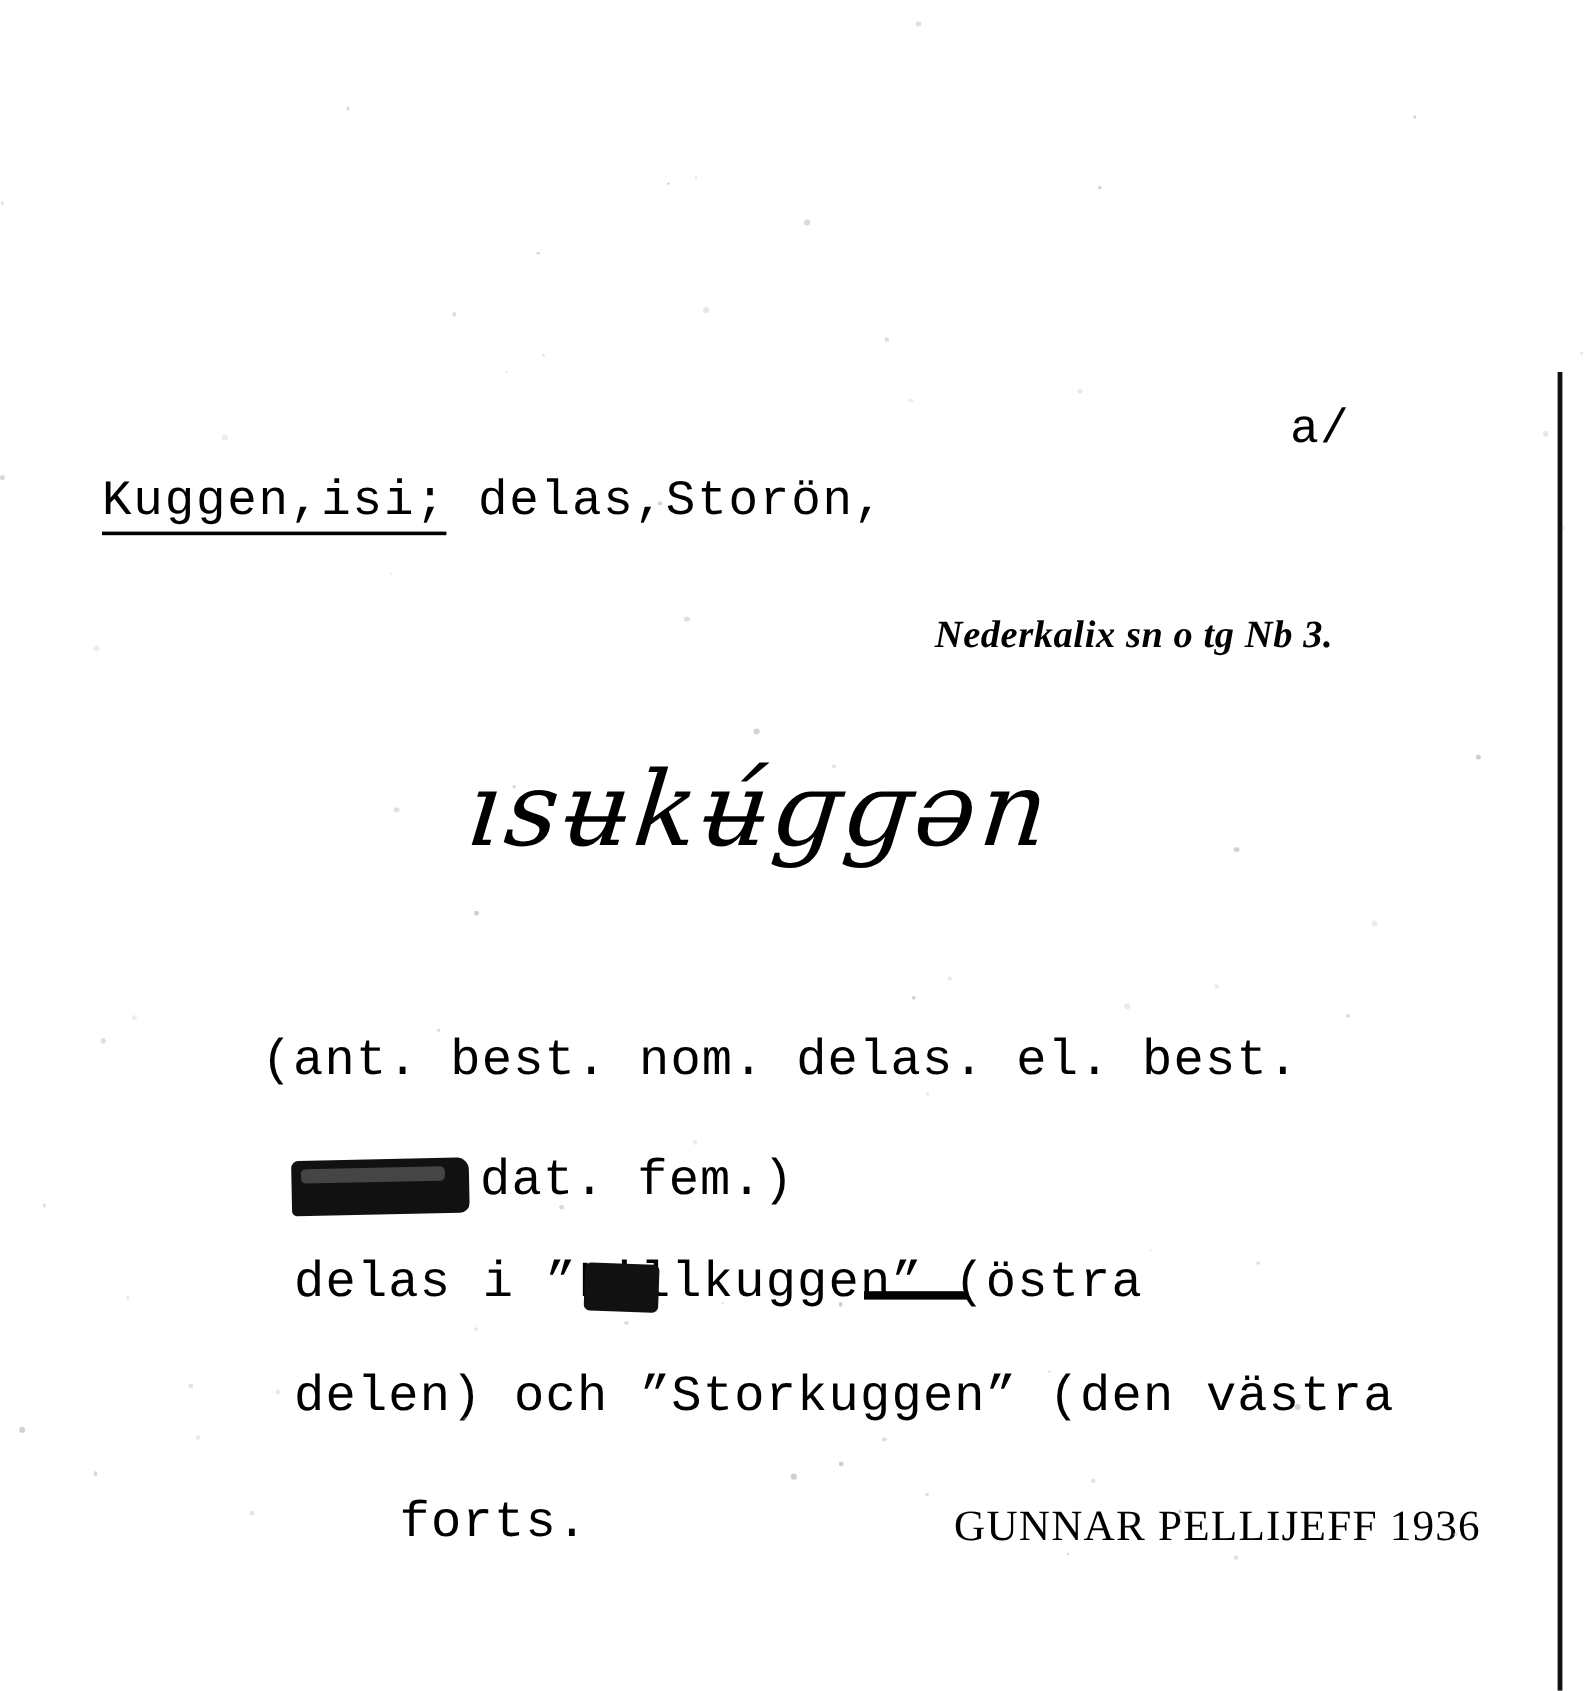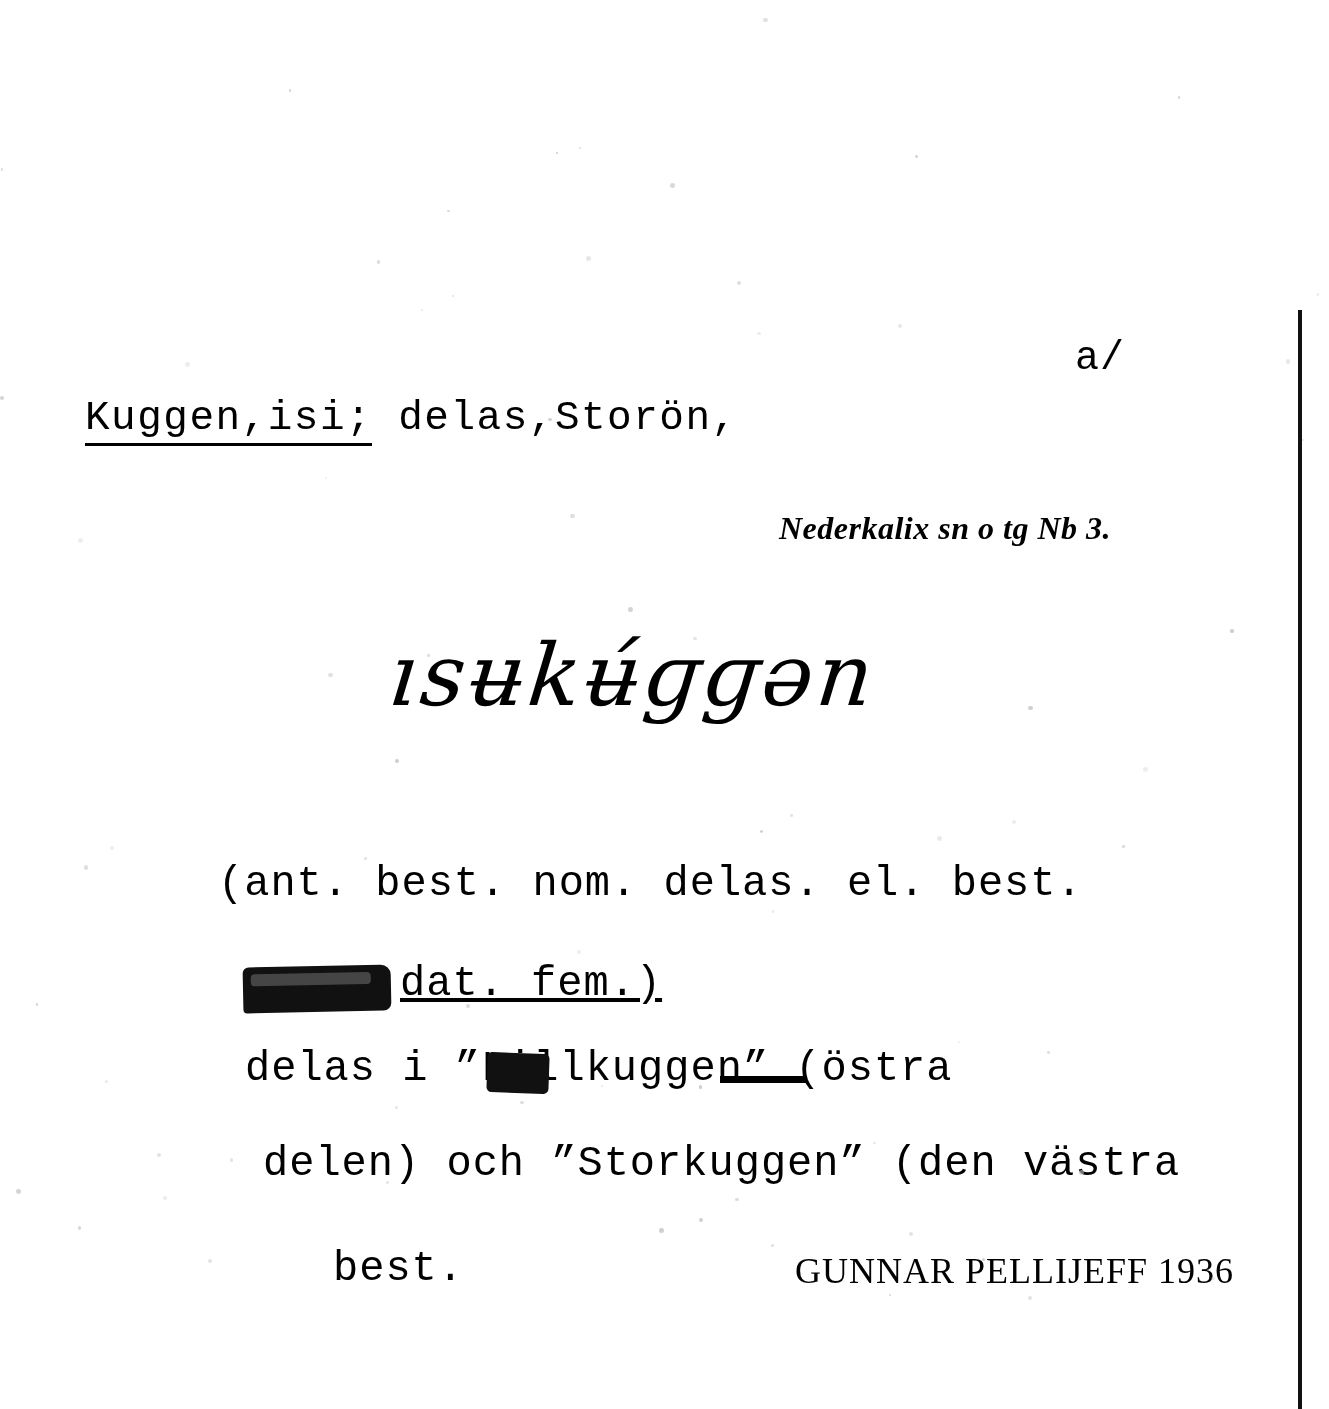--- a/index.html
+++ b/index.html
@@ -87,21 +87,21 @@
 
   .body-line {
     position: absolute;
     font-size: 42px;
     letter-spacing: 1px;
     white-space: pre;
   }
   .l1 { top: 860px; left: 218px; }
   .l2 { top: 960px; left: 245px; }
   .l3 { top: 1045px; left: 245px; }
-  .l4 { top: 1140px; left: 263px; }
+  .l4 { top: 1140px; left: 245px; }
   .l5 { top: 1245px; left: 333px; }
   .blob-big {
     position: absolute;
     top: 966px;
     left: 243px;
     width: 148px;
     height: 46px;
     background: #111;
     border-radius: 6px 10px 8px 4px;
     transform: rotate(-1.2deg);
@@ -157,29 +157,29 @@
 
   <div class="headword"><span class="underlined">Kuggen,isi;</span><span> delas,Storön,</span></div>
 
   <div class="parish">Nederkalix sn o tg Nb 3.</div>
 
   <div class="handwriting"><span>ısʉkʉ́ɡɡən</span></div>
 
   <div class="body-line l1">(ant. best. nom. delas. el. best.</div>
 
   <div class="blob-big"></div>
-  <div class="body-line l2" style="left:400px;text-decoration:underline;">dat. fem.)</div>
+  <div class="body-line l2" style="left:400px;">dat. fem.)</div>
 
   <div class="body-line l3">delas i ”Lillkuggen” (östra</div>
   <div class="blob-small"></div>
   <div class="blob-strike"></div>
 
   <div class="body-line l4">delen) och ”Storkuggen” (den västra</div>
 
-  <div class="body-line l5">best.</div>
+  <div class="body-line l5">forts.</div>
 
   <div class="signature">GUNNAR PELLIJEFF 1936</div>
 
 </div>
 
 <div class="speck" style="width: 3.79117px; height: 3.79117px; left: 395.03px; top: 759.209px; opacity: 0.74;"></div>
 <div class="speck" style="width: 4.01656px; height: 4.01656px; left: 698.548px; top: 1217.85px; opacity: 0.71;"></div>
 <div class="speck" style="width: 2.22368px; height: 2.22368px; left: 1316.53px; top: 293.487px; opacity: 0.35;"></div>
 <div class="speck" style="width: 4.97828px; height: 4.97828px; left: 77.925px; top: 537.69px; opacity: 0.27;"></div>
 <div class="speck" style="width: 2.21598px; height: 2.21598px; left: 889.263px; top: 1293.62px; opacity: 0.65;"></div>

